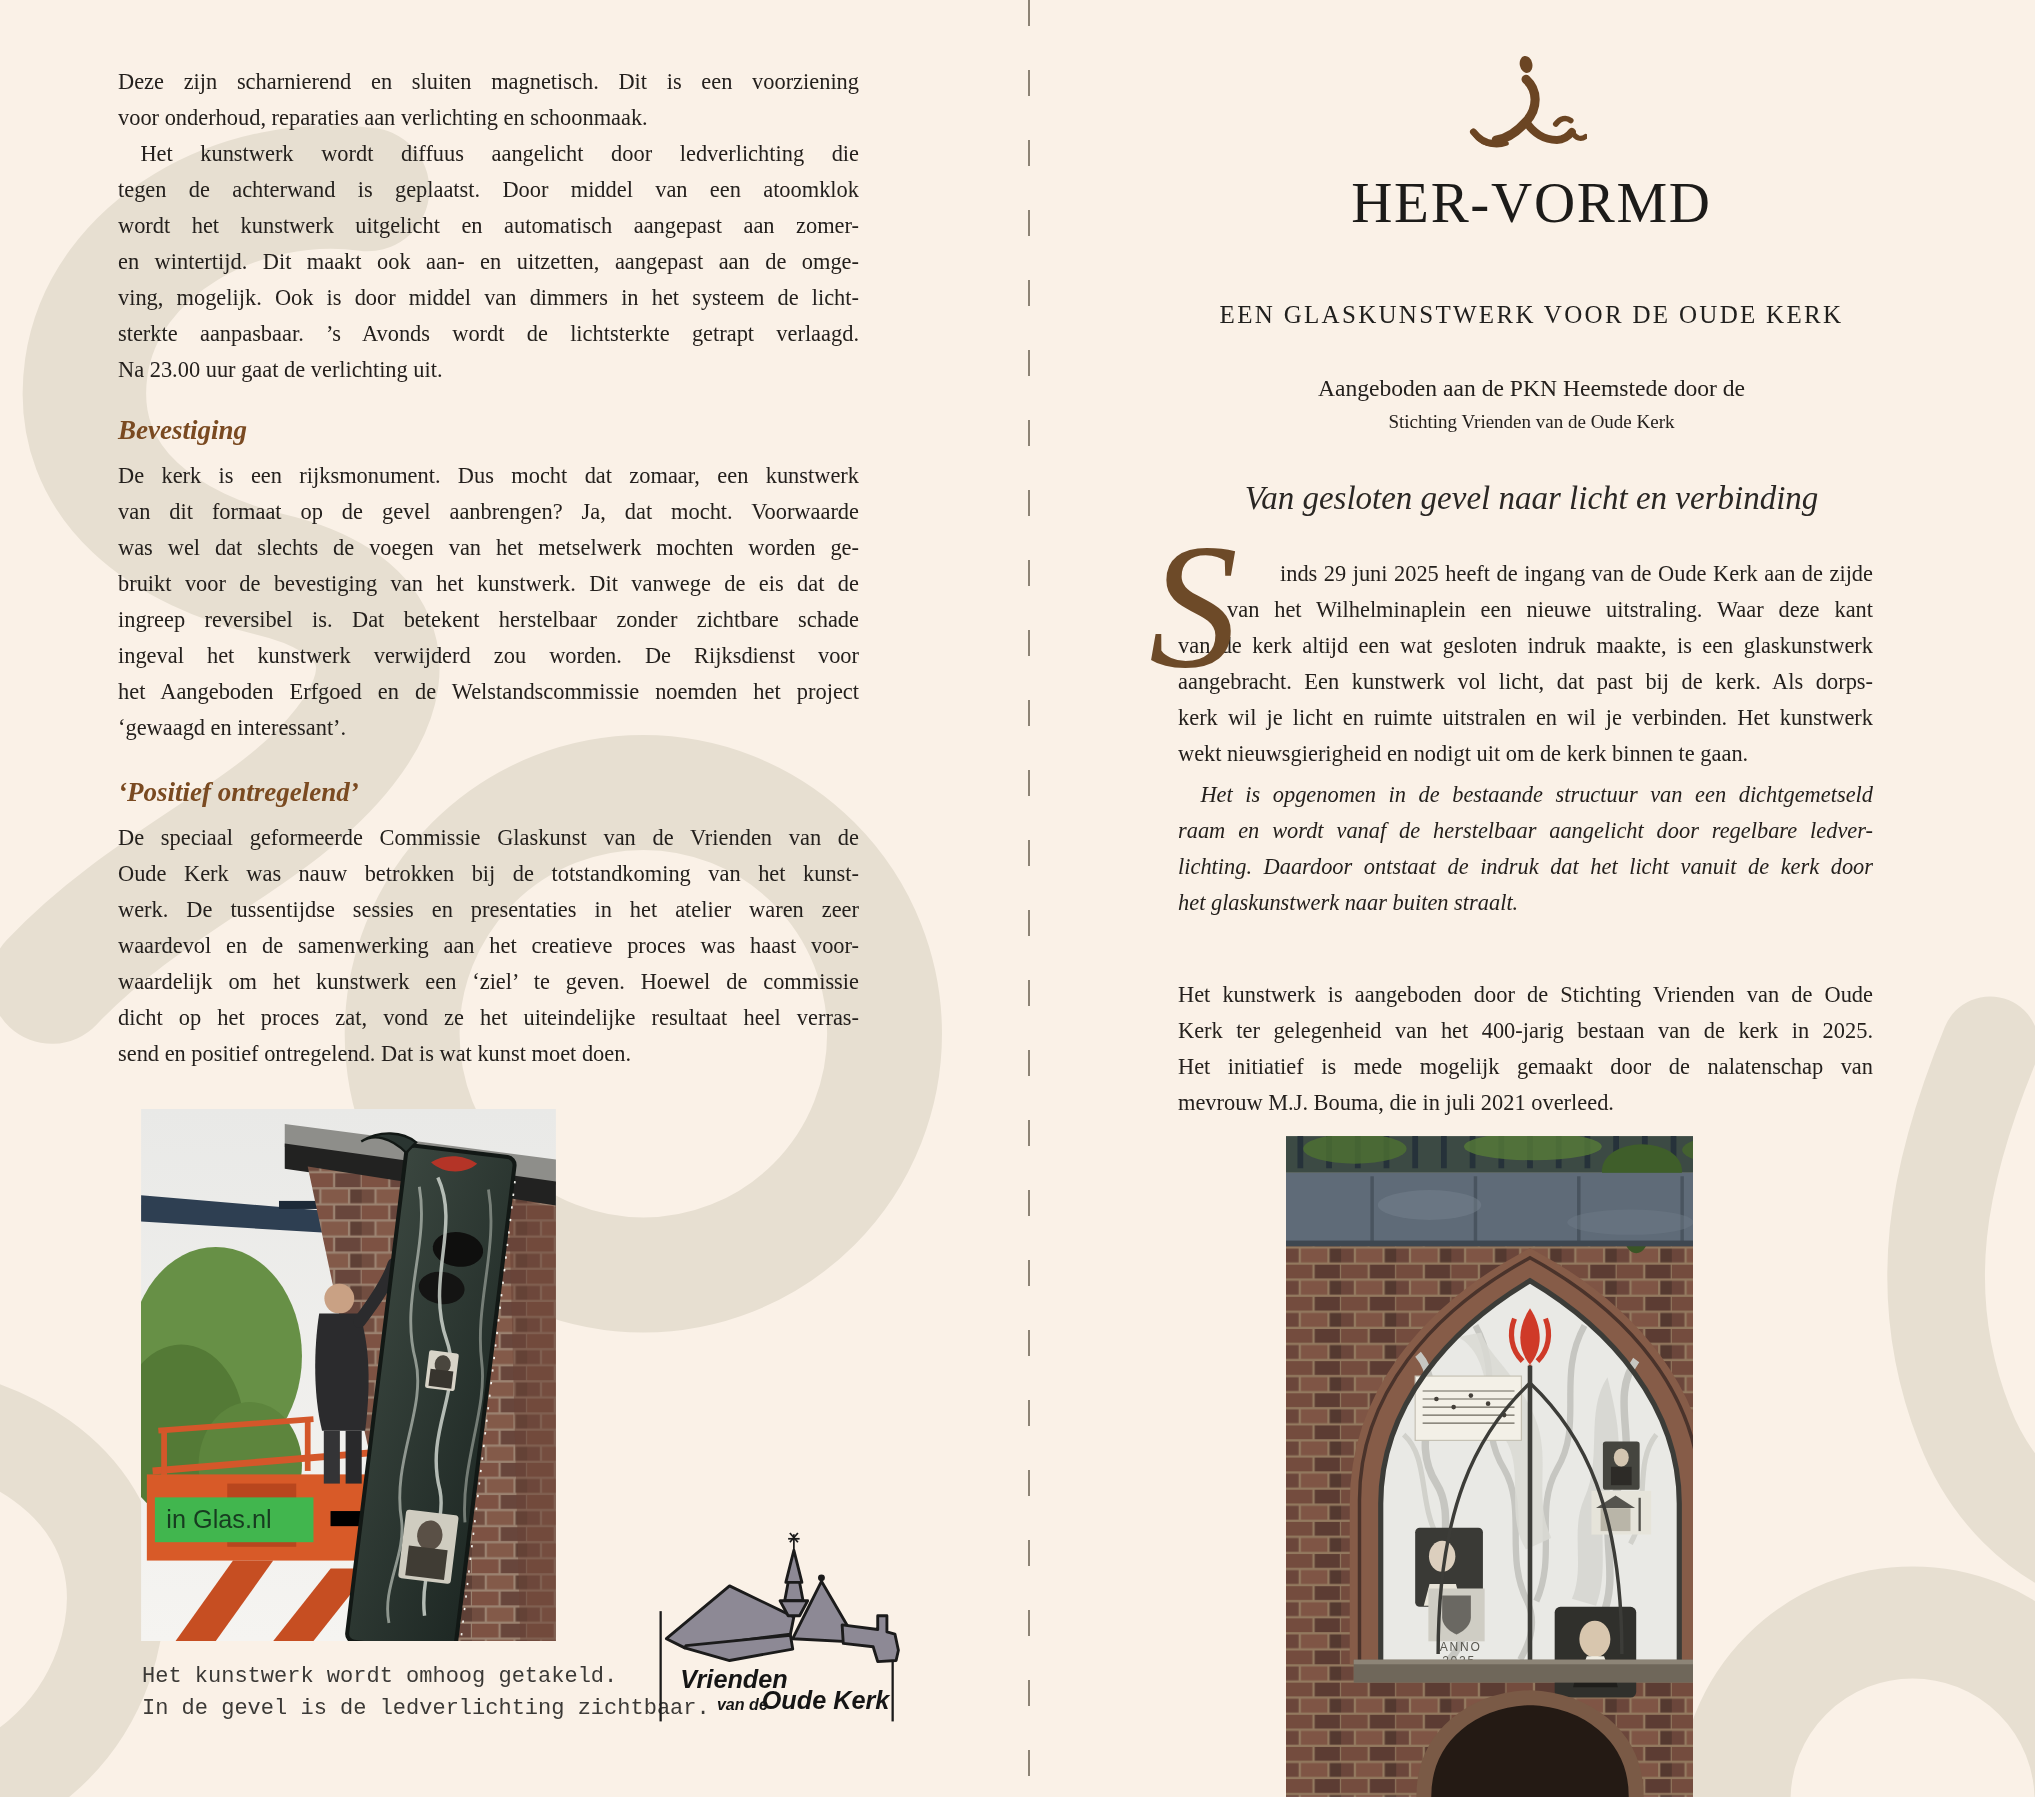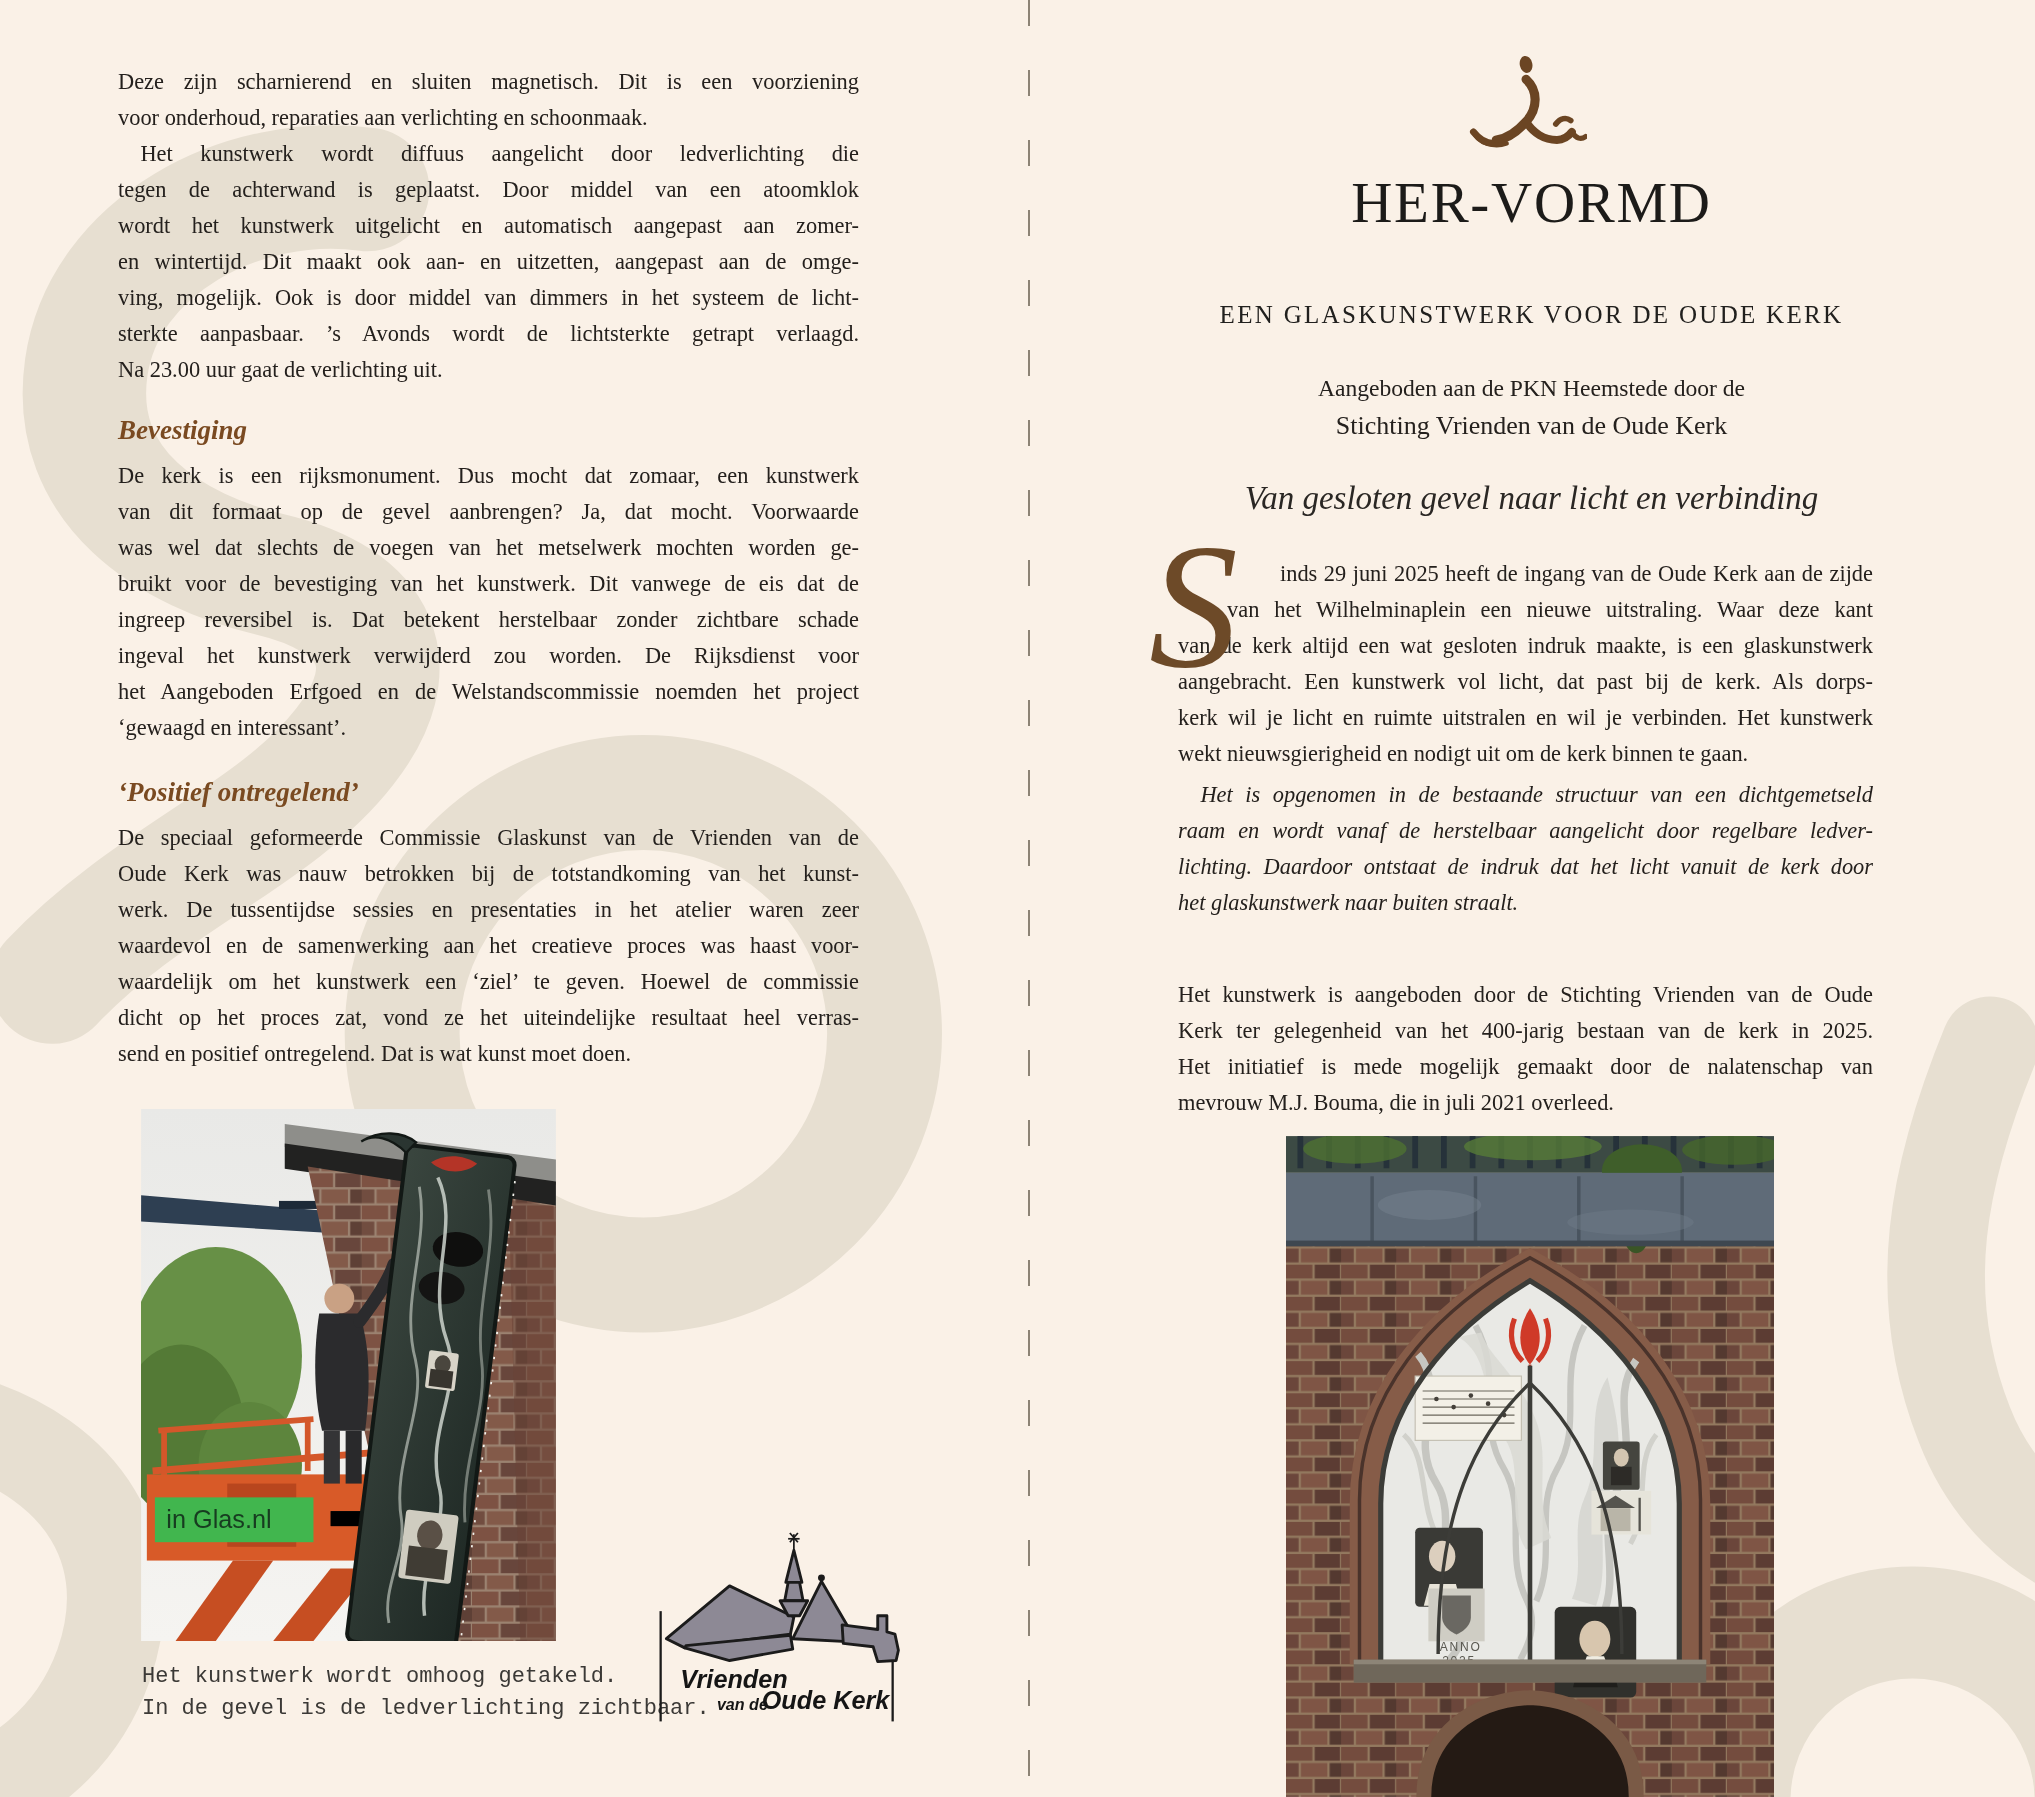--- a/index.html
+++ b/index.html
@@ -26,40 +26,40 @@
   }
   .caption{
     position:absolute;left:142px;top:1661px;font-family:Liberation Mono, monospace;
     font-size:22px;line-height:32px;color:#3b3936;
   }
   
   .cline{position:absolute;left:1028px;width:1007px;text-align:center;}
   .title{top:170px;font-size:57px;letter-spacing:1.7px;color:#1c1b19;font-weight:normal;}
   .subtitle{top:301px;font-size:25px;letter-spacing:2.3px;color:#21201e;}
   .offered1{top:375px;font-size:23.6px;}
-  .offered2{top:411px;font-size:26px;}
+  .offered2{top:411px;font-size:19px;}
   .tagline{top:480px;font-size:33px;font-style:italic;color:#2a2724;}
   
   .rp-par1a{top:556px;}
   .rp-par1a .line:nth-child(1){margin-left:102px;}
   .rp-par1a .line:nth-child(2){margin-left:49px;}
   .dropcap{
     position:absolute;left:1149px;top:517px;z-index:2;
     font-family:"Liberation Serif",serif;font-style:italic;
     font-size:178px;line-height:178px;color:#6d4a28;
   }
   .rp-par1b{top:777px;font-style:italic;}
   .rp-par2{top:977px;}
   .lp-par1a{top:64px;}
   .lp-par1b{top:136px;}
   .lp-par2{top:458px;}
   .lp-par3{top:820px;}
   .photo{position:absolute;overflow:hidden;}
   .photoL{left:141px;top:1109px;width:415px;height:532px;}
-  .photoR{left:1286px;top:1136px;width:488px;height:661px;}
+  .photoR{left:1286px;top:1136px;width:407px;height:661px;}
   .logo{position:absolute;left:649px;top:1525px;width:253px;height:201px;}
 </style>
 </head>
 <body>
 
 <div class="sheet">
 
   <svg class="deco" width="2035" height="1797" viewBox="0 0 3543 3129">
     <g fill="none" stroke="#e7dfd1" stroke-linecap="round">
       <path d="M640,330 C420,300 180,430 150,640 C120,850 300,960 470,1000 C660,1045 710,1160 600,1300 C480,1455 260,1530 90,1710" stroke-width="215"></path>

